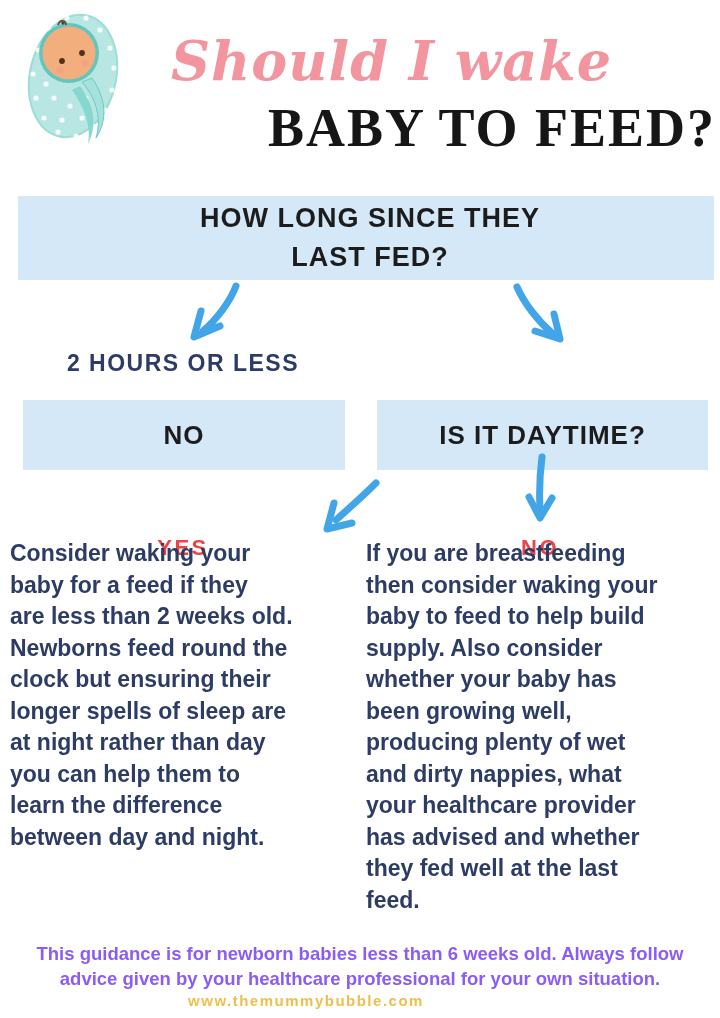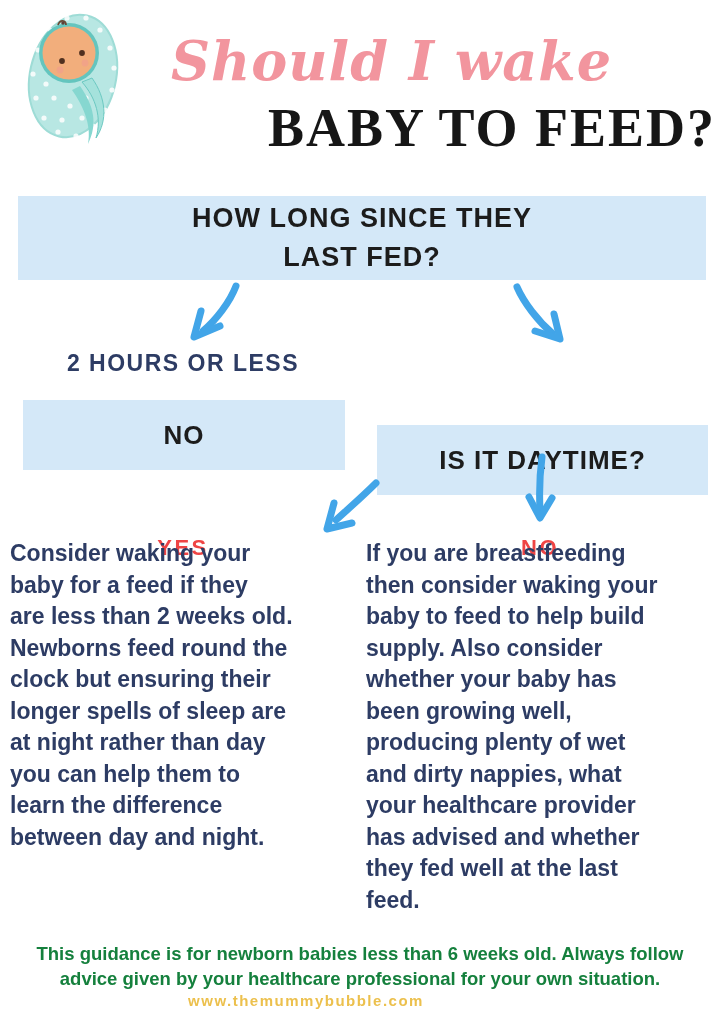--- a/index.html
+++ b/index.html
@@ -22,47 +22,47 @@
     letter-spacing:2px;
     font-family:Liberation Serif, serif;
   }
   
   .bluebox{
     background:#d4e8f8;display:flex;align-items:center;justify-content:center;
     text-align:center;font-weight:bold;color:#1c1c1c;
   }
   .question-box{
     left:18px;top:196px;width:688px;height:84px;
-    font-size:27px;line-height:39px;letter-spacing:1px;white-space:pre-line;
+    font-size:27px;line-height:39px;letter-spacing:1px;white-space:pre-line;padding-left:8px;
   }
   .branch-label{
     top:350px;text-align:center;font-weight:bold;font-size:23px;
     color:#2d3c64;letter-spacing:1.5px;
   }
   .branch-label.left{left:22px;width:322px;}
   .branch-label.right{left:378px;width:310px;}
   .answer-box{top:400px;height:70px;font-size:26px;letter-spacing:1px;}
   .answer-box.left{left:23px;width:322px;}
-  .answer-box.right{left:377px;width:331px;margin-top:25px;}
+  .answer-box.right{left:377px;width:331px;}
   .outcome-label{
     top:535px;text-align:center;font-weight:bold;font-size:22px;
     color:#ef4444;letter-spacing:2.5px;
   }
   .outcome-label.left{left:33px;width:300px;}
   .outcome-label.right{left:388px;width:304px;}
   .body-text{
     top:538px;text-align:left;font-weight:bold;font-size:23px;
     line-height:31.5px;color:#2d3c64;white-space:pre-line;
   }
   .body-text.left{left:10px;width:352px;}
   .body-text.right{left:366px;width:350px;}
   
   .disclaimer{
     left:6px;top:941px;width:708px;text-align:center;font-weight:bold;
-    font-size:18.5px;line-height:25px;color:#15803d;white-space:pre-line;
+    font-size:18.5px;line-height:25px;color:#8b5cf6;white-space:pre-line;
   }
   .website{
     left:0;top:992px;width:612px;text-align:center;font-weight:bold;
     font-size:15px;color:#ecc04d;letter-spacing:1.5px;
   }
   
   #arrows{position:absolute;left:0;top:0;width:720px;height:1018px;pointer-events:none;}
   #arrows path{stroke:#42a5e8;stroke-width:7;fill:none;stroke-linecap:round;stroke-linejoin:round;}
 </style>
 </head>

